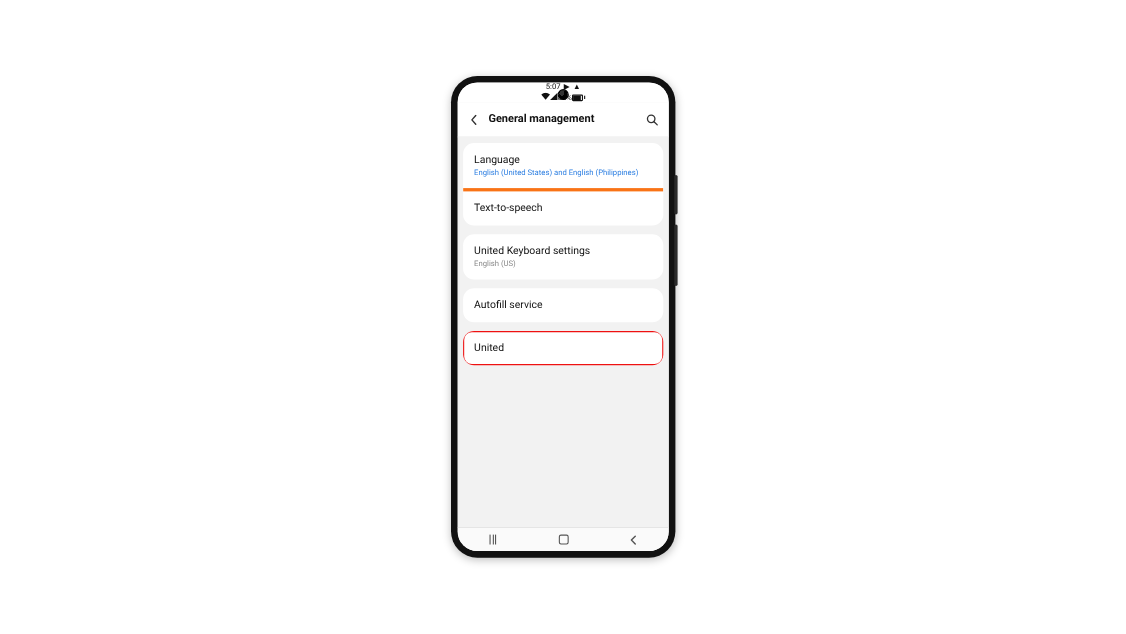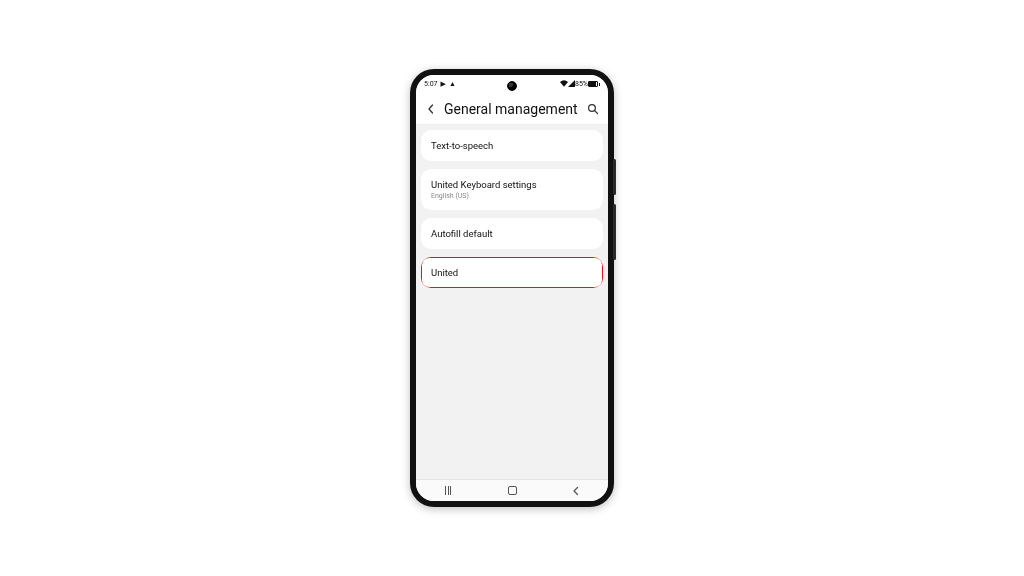--- a/index.html
+++ b/index.html
@@ -22,35 +22,35 @@
   }
   .camera {
     position: absolute; top: 6px; left: 50%; transform: translateX(-50%);
     width: 10px; height: 10px; border-radius: 50%;
     background: radial-gradient(circle at 35% 35%, #333 0 30%, #000 31% 100%);
     border: 1px solid #000;
   }
   .statusbar {
     height: 18px; padding: 0 8px;
     display: flex; align-items: center; justify-content: space-between;
-    font-size: 7px; color: #111; background: #fff;
+    font-size: 7px; color: #111; background: #fff; flex-direction: column;
   }
   .sb-left { display: flex; align-items: center; gap: 3px; }
   .sb-right { display: flex; align-items: center; gap: 0; }
   .sb-ico { font-size: 7px; line-height: 1; }
   .batt { display: inline-flex; align-items: center; gap: 1px; }
   .batt-body { width: 10px; height: 6px; border: 0.8px solid #111; border-radius: 1px; position: relative; }
   .batt-fill { position: absolute; left: 0; top: 0; bottom: 0; width: 85%; background: #111; }
   .batt-tip { width: 1px; height: 3px; background: #111; }
   .appbar {
     height: 32px; background: #fff;
     display: flex; align-items: center; padding: 0 8px;
     border-bottom: 1px solid #eee;
   }
-  .appbar .title { font-size: 14px; color: #111; flex: 1; margin-left: 6px; font-weight: 400; }
+  .appbar .title { font-size: 10px; color: #111; flex: 1; margin-left: 6px; font-weight: 700; }
   .appbar .ico { width: 14px; height: 14px; display: flex; align-items: center; justify-content: center; color: #333; }
   .content { flex: 1; overflow: hidden; background: #f2f2f2; padding: 5px 5px 0 5px; }
   .group { background: #fff; border-radius: 10px; margin-bottom: 8px; overflow: hidden; }
   .row { padding: 10px 10px; border-top: 3px solid #f97316; position: relative; }
   .group .row:first-child { border-top: none; }
   .row .label { font-size: 9.5px; color: #111; }
   .row .sub { font-size: 7px; color: #888; margin-top: 2px; }
   .row .sub.blue { color: #2a7de1; }
   .row.highlighted { outline: 2px solid #e11; outline-offset: -1px; border-radius: 8px; }
   .navbar {
@@ -111,32 +111,36 @@
           <svg width="12" height="12" viewBox="0 0 12 12">
               <circle cx="5" cy="5" r="3.4" stroke="#333" stroke-width="1.2" fill="none"></circle>
               <line x1="7.6" y1="7.6" x2="10.5" y2="10.5" stroke="#333" stroke-width="1.2" stroke-linecap="round"></line>
             </svg>
         </div>
       </div>
 
       <div class="content" id="content">
           <div class="group">
             <div class="row">
+              <div class="label">Language</div>
+              <div class="sub blue">English (United States) and English (Philippines)</div>
+            </div>
+            <div class="row">
               <div class="label">Text-to-speech</div>
             </div>
           </div>
           <div class="group">
             <div class="row">
               <div class="label">United Keyboard settings</div>
               <div class="sub">English (US)</div>
             </div>
           </div>
           <div class="group">
             <div class="row">
-              <div class="label">Autofill default</div>
+              <div class="label">Autofill service</div>
             </div>
           </div>
           <div class="group">
             <div class="row highlighted">
               <div class="label">United</div>
             </div>
           </div>
         </div>
 
       <div class="navbar">

